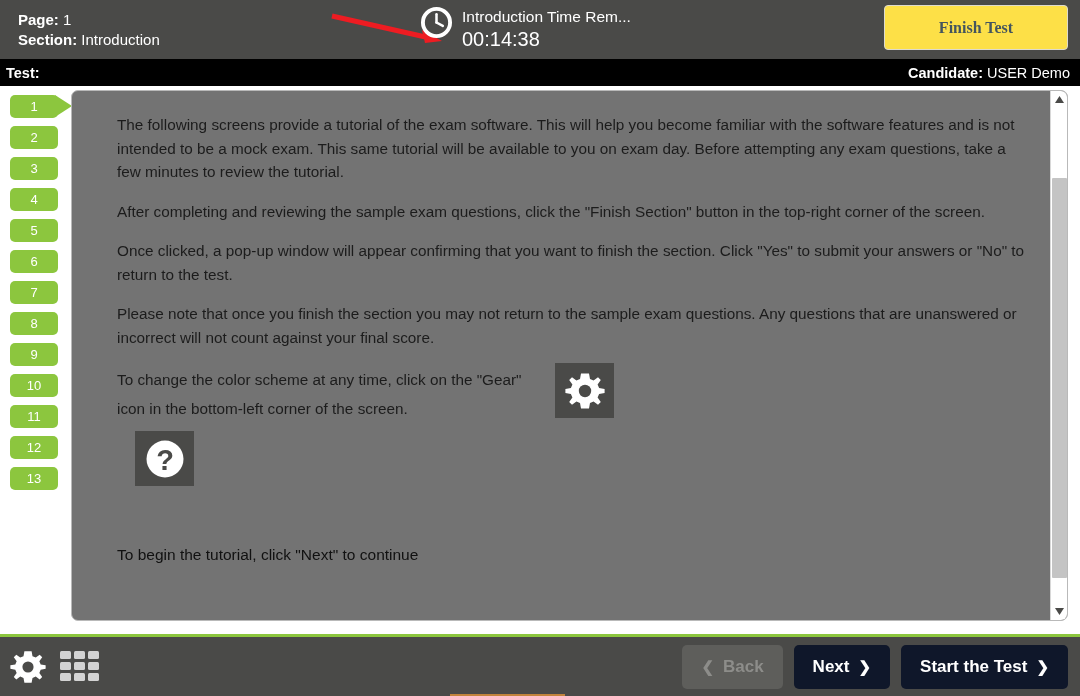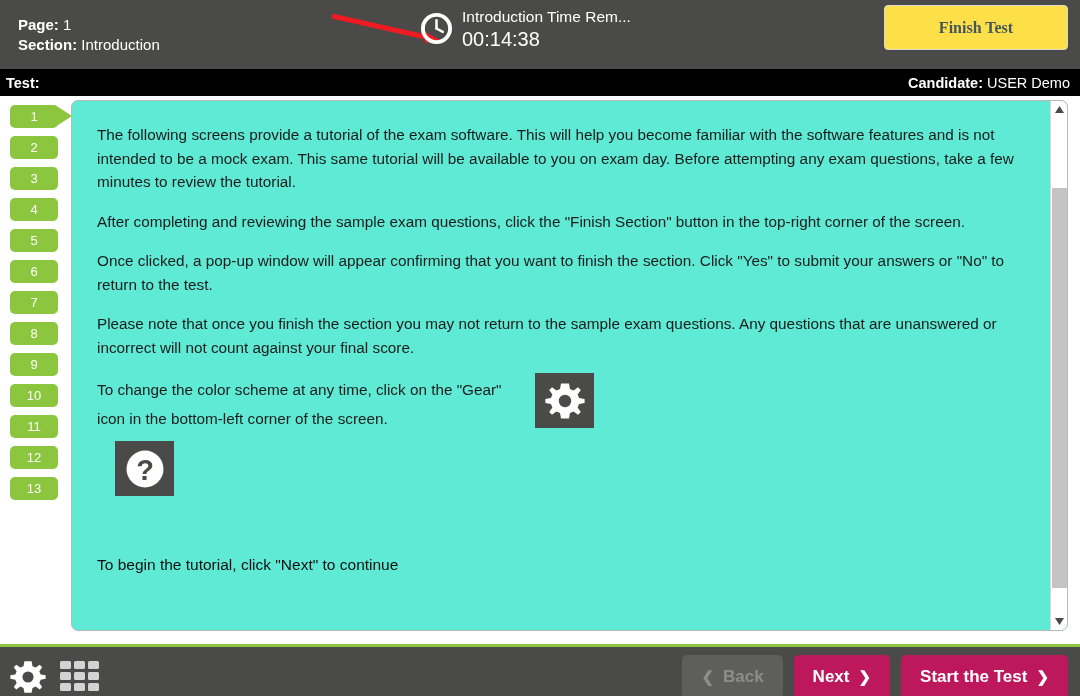--- a/index.html
+++ b/index.html
@@ -8,42 +8,41 @@
     width: 1080px;
     height: 696px;
     font-family: "Liberation Sans", sans-serif;
     background: #ffffff;
     overflow: hidden;
     position: relative;
   }
 
   
   .top-header {
-    height: 69px;
+    height: 59px;
     background: #4a4a48;
     display: flex;
     align-items: center;
     position: relative;
     padding: 0 0 0 18px;
   }
 
   .page-info {
     color: #ffffff;
     font-size: 15px;
     line-height: 20px;
     white-space: nowrap;
   }
   .page-info .lbl { font-weight: bold; }
 
   .timer-block {
     position: absolute;
     left: 420px;
     top: 6px;
     display: flex;
-    align-items: center;
     gap: 9px;
   }
 
   .clock-icon { width: 33px; height: 33px; flex: none; }
 
   .timer-text {
     color: #ffffff;
     font-size: 16px;
     line-height: 22px;
     white-space: nowrap;
@@ -127,23 +126,24 @@
     border-top: 11.5px solid transparent;
     border-bottom: 11.5px solid transparent;
     border-left: 17px solid #8cc63e;
   }
 
   .content-panel {
     flex: 1;
     margin: 4px 12px 13px 0;
     border: 1px solid #b9b9b9;
     border-radius: 7px;
-    background: #5eead4;
+    background: #737373;
     position: relative;
     overflow: hidden;
+    padding-left: 20px;
   }
 
   .content-inner {
     padding: 22px 36px 10px 25px;
   }
 
   .para {
     font-size: 15.3px;
     line-height: 23.5px;
     color: #1c1c1c;
@@ -239,21 +239,21 @@
     font-weight: bold;
     color: #ffffff;
     display: flex;
     align-items: center;
     justify-content: center;
     gap: 9px;
     padding: 0 19px;
     cursor: pointer;
     font-family: "Liberation Sans", sans-serif;
   }
-  .nav-btn.green { background: #be185d; }
+  .nav-btn.green { background: #0f172a; }
   .nav-btn.disabled { background: #5e5e5b; color: #8d8d8a; cursor: default; }
 
   .chev { font-size: 15px; font-weight: bold; line-height: 1; }
   .bottom-strip-accent {
     position: absolute;
     left: 450px; bottom: 0;
     width: 115px;
     height: 2px;
     background: #c2833c;
   }

